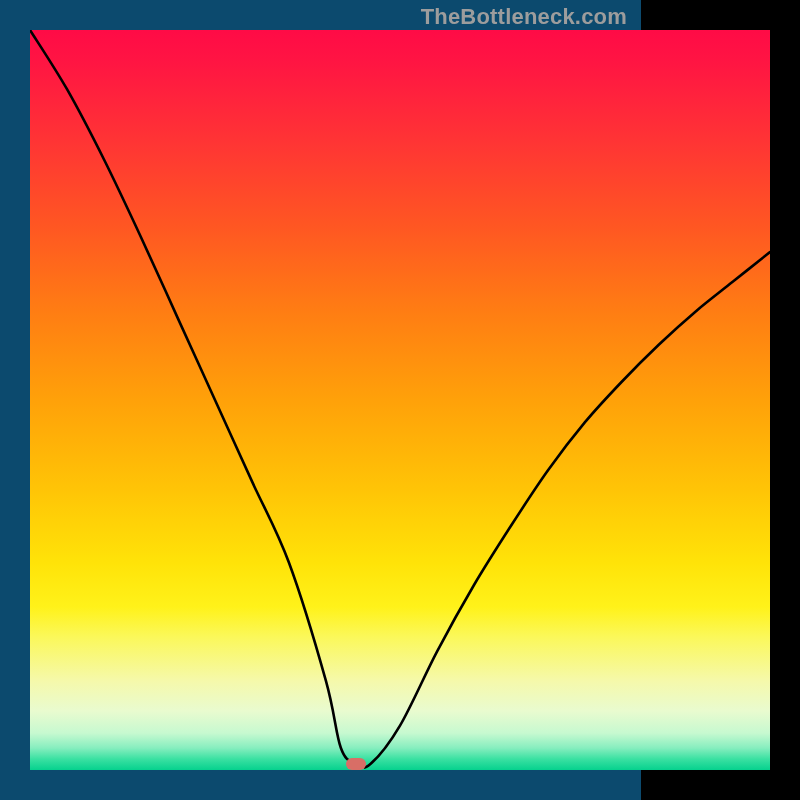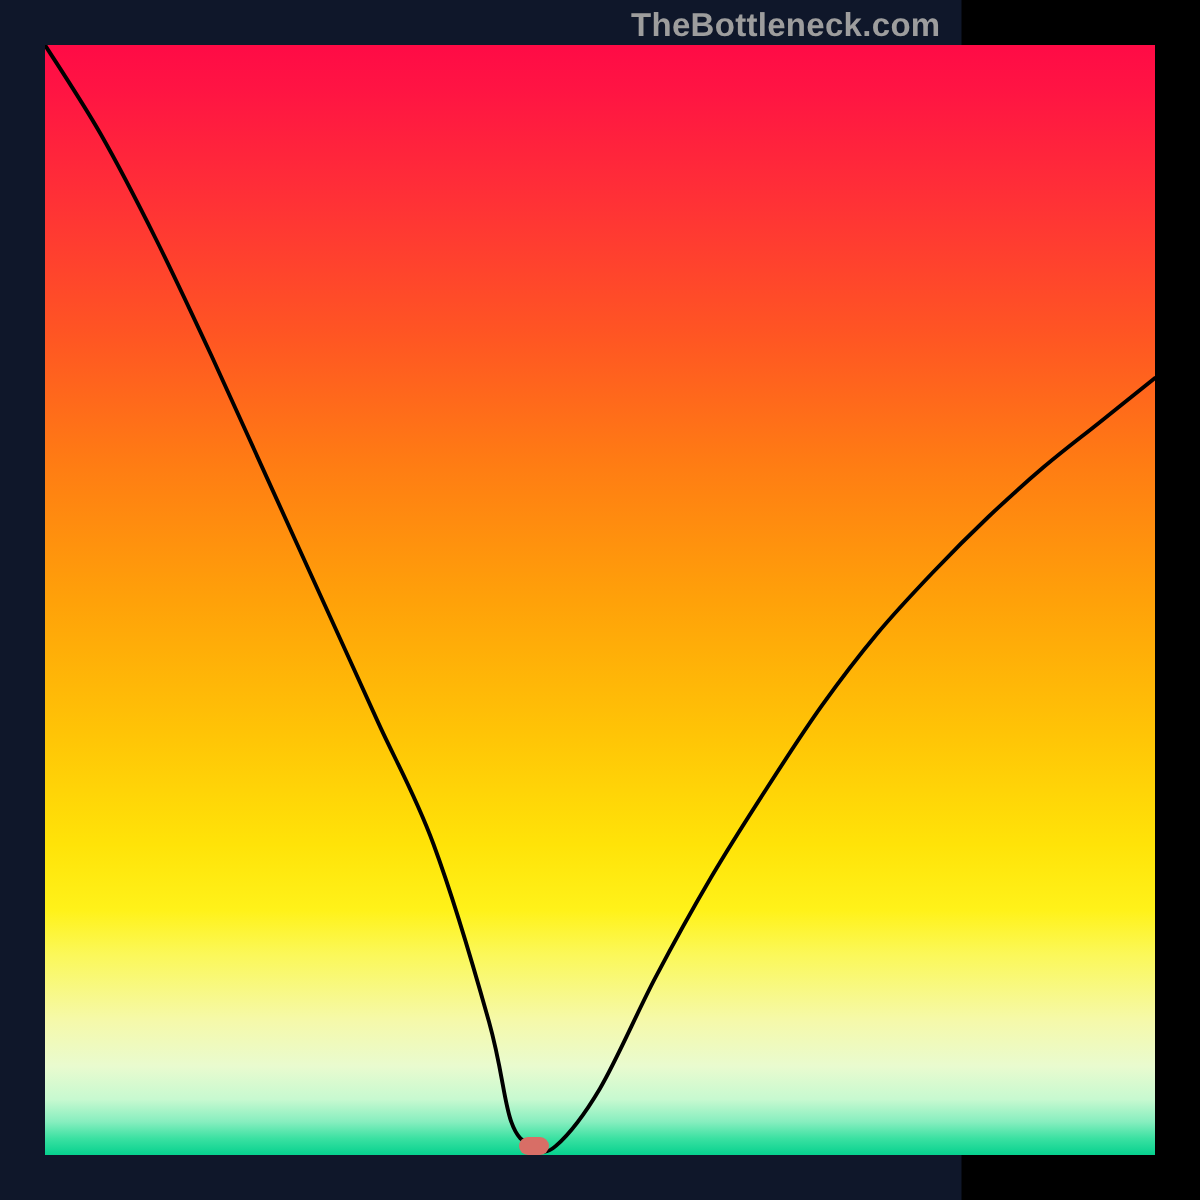--- a/index.html
+++ b/index.html
@@ -10,21 +10,21 @@
     background: #000;
     overflow: hidden;
     font-family: Arial, Helvetica, sans-serif;
   }
   .frame {
     position: absolute;
     left: 0;
     top: 0;
     width: 641px;
     height: 800px;
-    background: #0f172a;
+    background: #0c4a6e;
   }
   .watermark {
     position: absolute;
     top: 4px;
     right: 14px;
     color: #9d9d9d;
     font-size: 22px;
     font-weight: 600;
     letter-spacing: 0.2px;
     z-index: 5;

